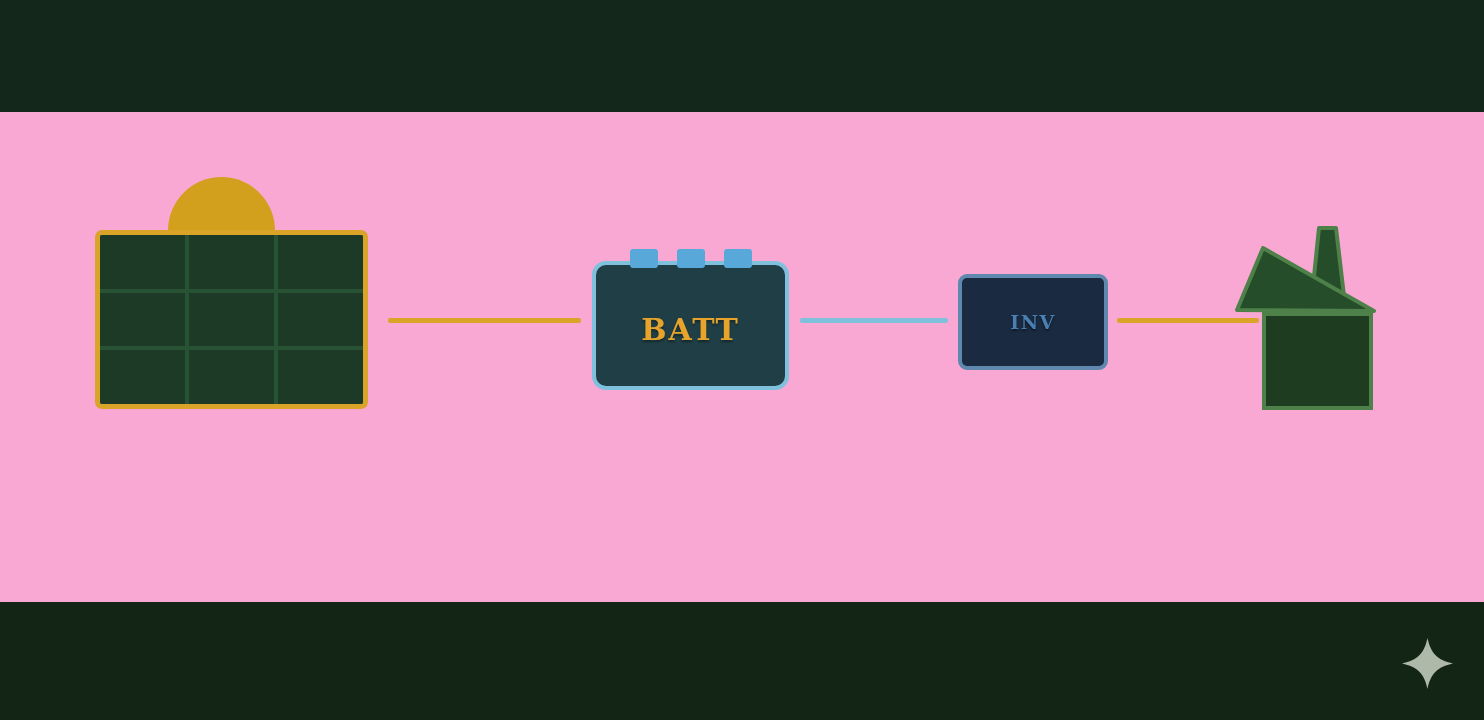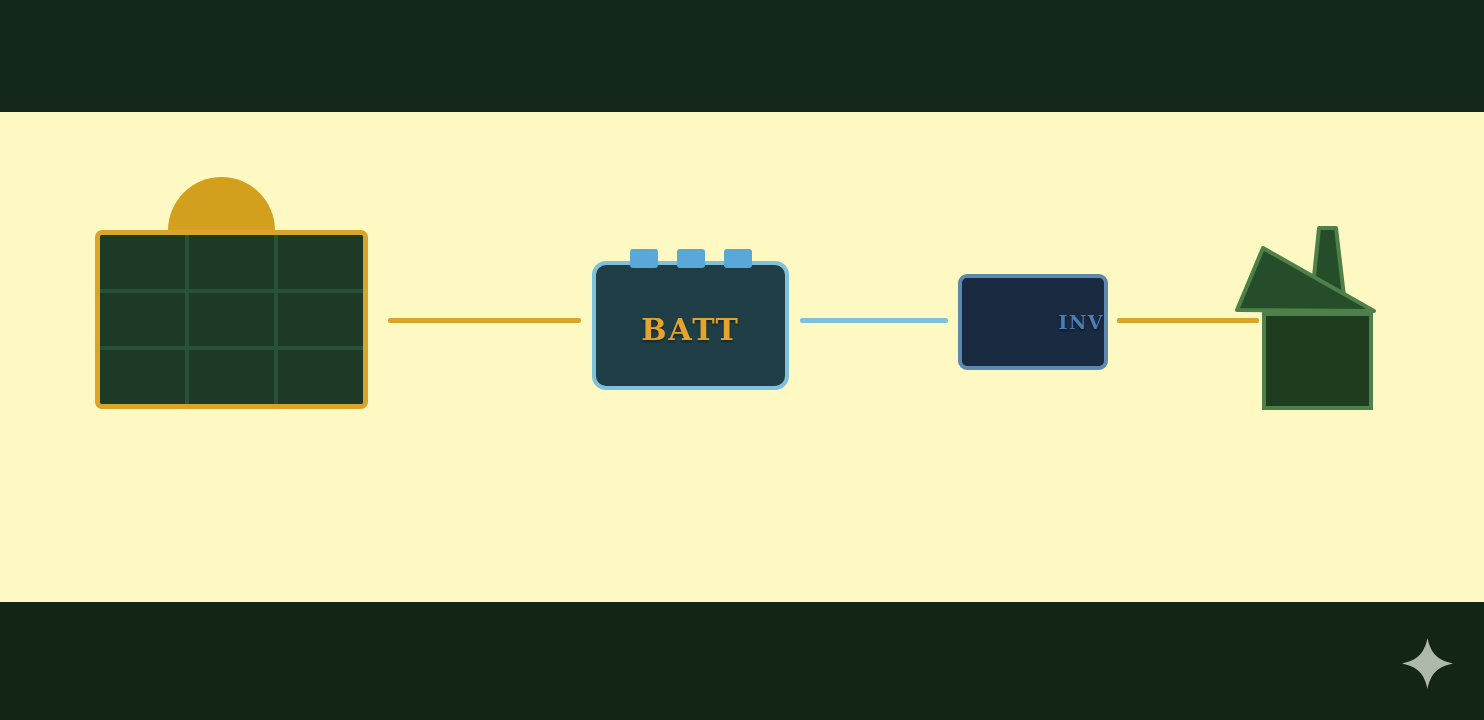--- a/index.html
+++ b/index.html
@@ -91,21 +91,21 @@
   
   #house { position: absolute; left: 1230px; top: 220px; }
   #house svg { display: block; }
 
   
   #sparkle { position: absolute; left: 1402px; top: 638px; }
 </style>
 </head>
 <body>
 
-<div id="stage" style="background: #fef9c3;">
+<div id="stage" style="background: #f9a8d4;">
 
   <div id="band-top" class="band" style="background: rgb(19, 39, 26);"></div>
   <div id="band-bottom" class="band" style="background: rgb(19, 37, 21);"></div>
 
   <div id="sun" style="background: rgb(210, 160, 28);"></div>
 
   <div id="solar-panel" style="border-color: rgb(217, 164, 39);">
     <div id="panel-grid" style="background: rgb(39, 82, 51);">
       <div class="panel-cell" style="background: rgb(28, 58, 38);"></div>
       <div class="panel-cell" style="background: rgb(28, 58, 38);"></div>
@@ -123,21 +123,21 @@
   <div id="wire-battery-inverter" class="wire" style="background: rgb(127, 192, 221);"></div>
   <div id="wire-inverter-house" class="wire" style="background: rgb(217, 164, 39);"></div>
 
   <div id="battery" style="border-color: rgb(127, 192, 221); background: rgb(31, 62, 69);">
     <span id="battery-label" style="color: rgb(230, 164, 44);">BATT</span>
   </div>
   <div id="battery-terminal-1" class="battery-terminal" style="background: rgb(88, 168, 218);"></div>
   <div id="battery-terminal-2" class="battery-terminal" style="background: rgb(88, 168, 218);"></div>
   <div id="battery-terminal-3" class="battery-terminal" style="background: rgb(88, 168, 218);"></div>
 
-  <div id="inverter" style="border-color: rgb(94, 136, 173); background: rgb(26, 42, 64); justify-content: flex-end;">
+  <div id="inverter" style="border-color: rgb(94, 136, 173); background: rgb(26, 42, 64);">
     <span id="inverter-label" style="color: rgb(74, 127, 179);">INV</span>
   </div>
 
   <div id="house">
     <svg width="150" height="195" viewBox="0 0 150 195">
       <polygon points="89,8 106,8 114,76 82,76" stroke-width="4" stroke-linejoin="round" style="fill: rgb(38, 77, 42); stroke: rgb(78, 128, 73);"></polygon>
       <polygon points="7,90 33,28 144,91" stroke-width="4" stroke-linejoin="round" style="fill: rgb(38, 77, 42); stroke: rgb(78, 128, 73);"></polygon>
       <rect x="34" y="94" width="107" height="94" stroke-width="4" style="fill: rgb(30, 60, 32); stroke: rgb(78, 128, 73);"></rect>
     </svg>
   </div>

